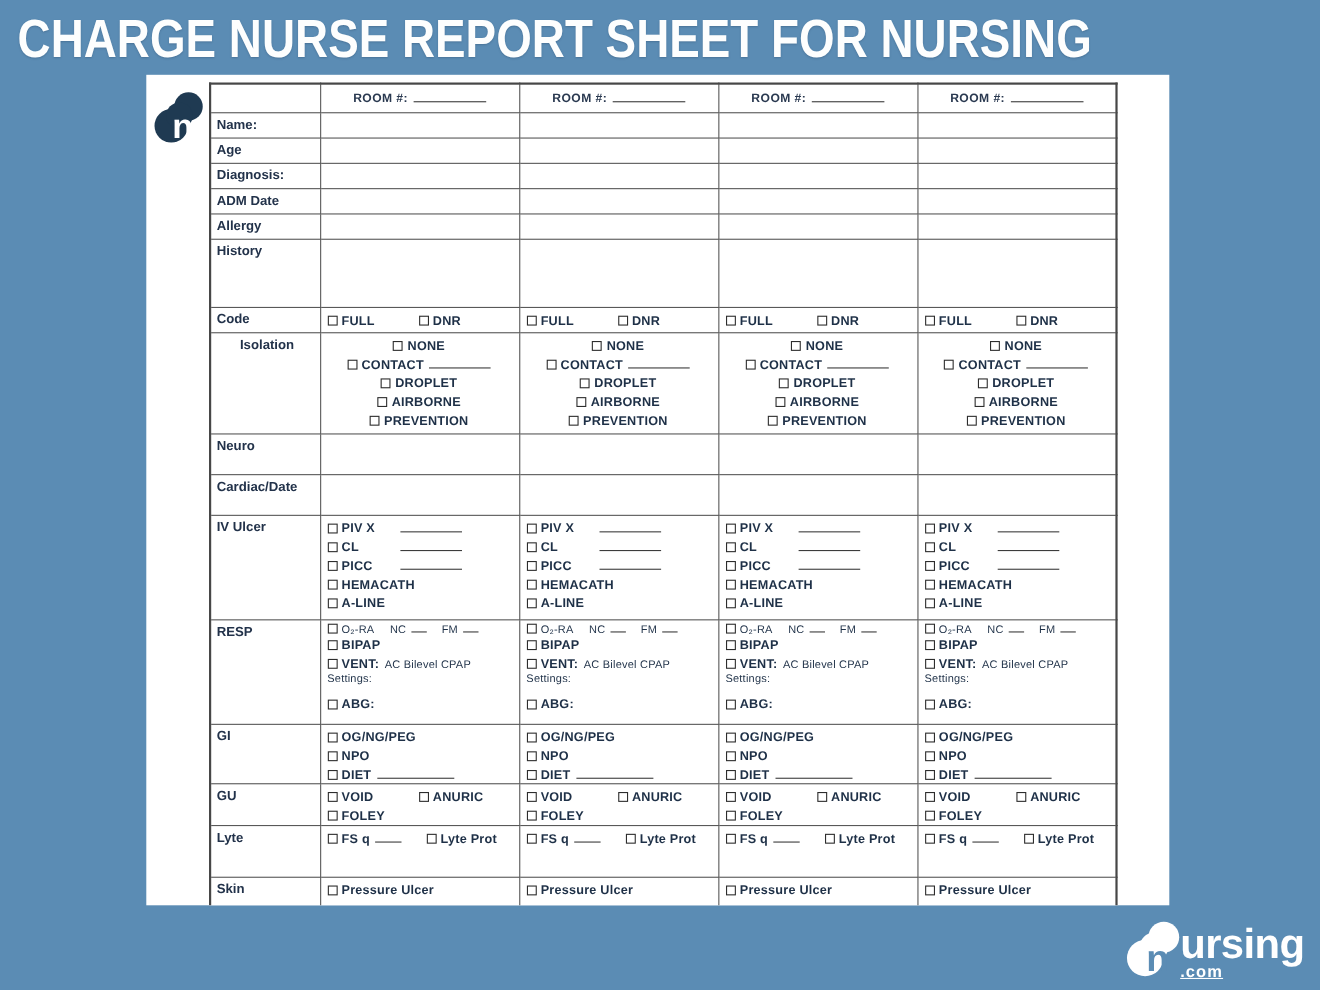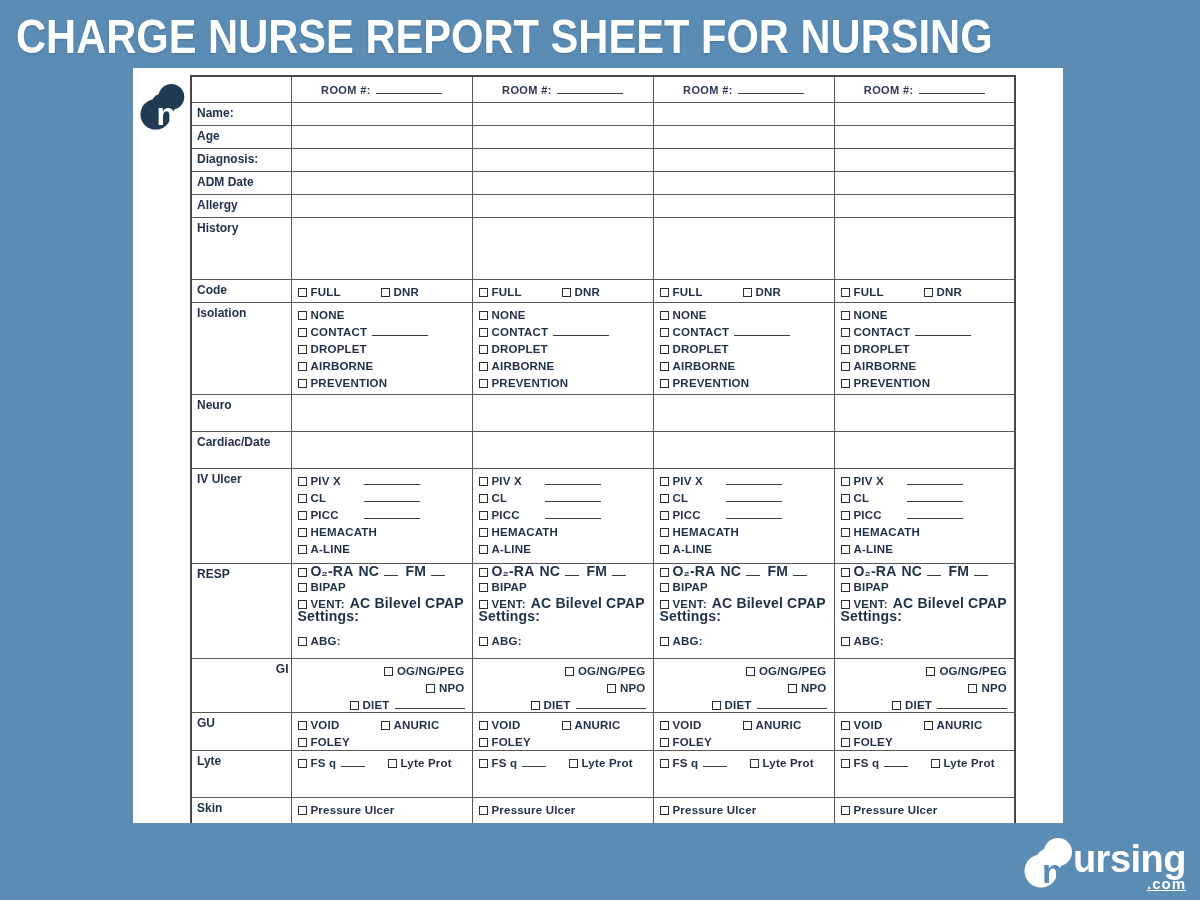--- a/index.html
+++ b/index.html
@@ -67,36 +67,36 @@
     vertical-align: -1px;
     background: #fff;
   }
   .txt {
     display: inline-block;
     font-size: 11.5px;
     font-weight: 600;
     color: #1e3047;
     letter-spacing: .2px;
   }
-  .txt.small { font-size: 14px; font-weight: 700; }
+  .txt.small { font-size: 10px; font-weight: 400; }
   .ul {
     display: inline-block;
     border-bottom: 1.8px solid #3c3c3c;
     height: 9px;
     margin-left: 5px;
   }
   
   .footer-logo {
     position: absolute;
     right: 14px; bottom: 8px;
     display: flex;
     align-items: flex-end;
   }
   .flogo-icon { margin-right: -3px; margin-bottom: 1px; }
-  .flogo-text { display: flex; flex-direction: column; align-items: flex-end; }
+  .flogo-text { display: flex; flex-direction: column; }
   .flogo-word {
     font-size: 38px;
     font-weight: 700;
     color: #ffffff;
     line-height: .85;
     letter-spacing: -.5px;
   }
   .flogo-tld {
     font-size: 15px;
     font-weight: 700;
@@ -184,21 +184,21 @@
           <td class="value-cell">
             <div class="line"><span class="seg" style="min-width: 78px;"><span class="cb"></span><span class="txt">FULL</span></span><span class="seg"><span class="cb"></span><span class="txt">DNR</span></span></div>
           </td>
           <td class="value-cell">
             <div class="line"><span class="seg" style="min-width: 78px;"><span class="cb"></span><span class="txt">FULL</span></span><span class="seg"><span class="cb"></span><span class="txt">DNR</span></span></div>
           </td>
           <td class="value-cell">
             <div class="line"><span class="seg" style="min-width: 78px;"><span class="cb"></span><span class="txt">FULL</span></span><span class="seg"><span class="cb"></span><span class="txt">DNR</span></span></div>
           </td>
         </tr>
-        <tr style="height: 92px;">
+        <tr style="height: 92px; text-align: center;">
           <td class="label-cell">Isolation</td>
           <td class="value-cell">
             <div class="line"><span class="seg"><span class="cb"></span><span class="txt">NONE</span></span></div>
             <div class="line"><span class="seg"><span class="cb"></span><span class="txt">CONTACT</span><span class="ul" style="width: 56px;"></span></span></div>
             <div class="line"><span class="seg"><span class="cb"></span><span class="txt">DROPLET</span></span></div>
             <div class="line"><span class="seg"><span class="cb"></span><span class="txt">AIRBORNE</span></span></div>
             <div class="line"><span class="seg"><span class="cb"></span><span class="txt">PREVENTION</span></span></div>
           </td>
           <td class="value-cell">
             <div class="line"><span class="seg"><span class="cb"></span><span class="txt">NONE</span></span></div>
@@ -295,21 +295,21 @@
           </td>
           <td class="value-cell">
             <div class="line small-line"><span class="seg" style="min-width: 52px;"><span class="cb"></span><span class="txt small">O₂-RA</span></span><span class="seg" style="min-width: 42px;"><span class="txt small">NC</span><span class="ul" style="width: 14px;"></span></span><span class="seg"><span class="txt small">FM</span><span class="ul" style="width: 14px;"></span></span></div>
             <div class="line"><span class="seg"><span class="cb"></span><span class="txt">BIPAP</span></span></div>
             <div class="line"><span class="seg"><span class="cb"></span><span class="txt">VENT:</span></span><span class="seg"><span class="txt small">AC Bilevel CPAP</span></span></div>
             <div class="line small-line"><span class="seg"><span class="txt small">Settings:</span></span></div>
             <div style="height: 9px;"></div>
             <div class="line"><span class="seg"><span class="cb"></span><span class="txt">ABG:</span></span></div>
           </td>
         </tr>
-        <tr style="height: 52px; text-align: right;">
+        <tr style="height: 52px;">
           <td class="label-cell">GI</td>
           <td class="value-cell">
             <div class="line"><span class="seg"><span class="cb"></span><span class="txt">OG/NG/PEG</span></span></div>
             <div class="line"><span class="seg"><span class="cb"></span><span class="txt">NPO</span></span></div>
             <div class="line"><span class="seg"><span class="cb"></span><span class="txt">DIET</span><span class="ul" style="width: 70px;"></span></span></div>
           </td>
           <td class="value-cell">
             <div class="line"><span class="seg"><span class="cb"></span><span class="txt">OG/NG/PEG</span></span></div>
             <div class="line"><span class="seg"><span class="cb"></span><span class="txt">NPO</span></span></div>
             <div class="line"><span class="seg"><span class="cb"></span><span class="txt">DIET</span><span class="ul" style="width: 70px;"></span></span></div>

